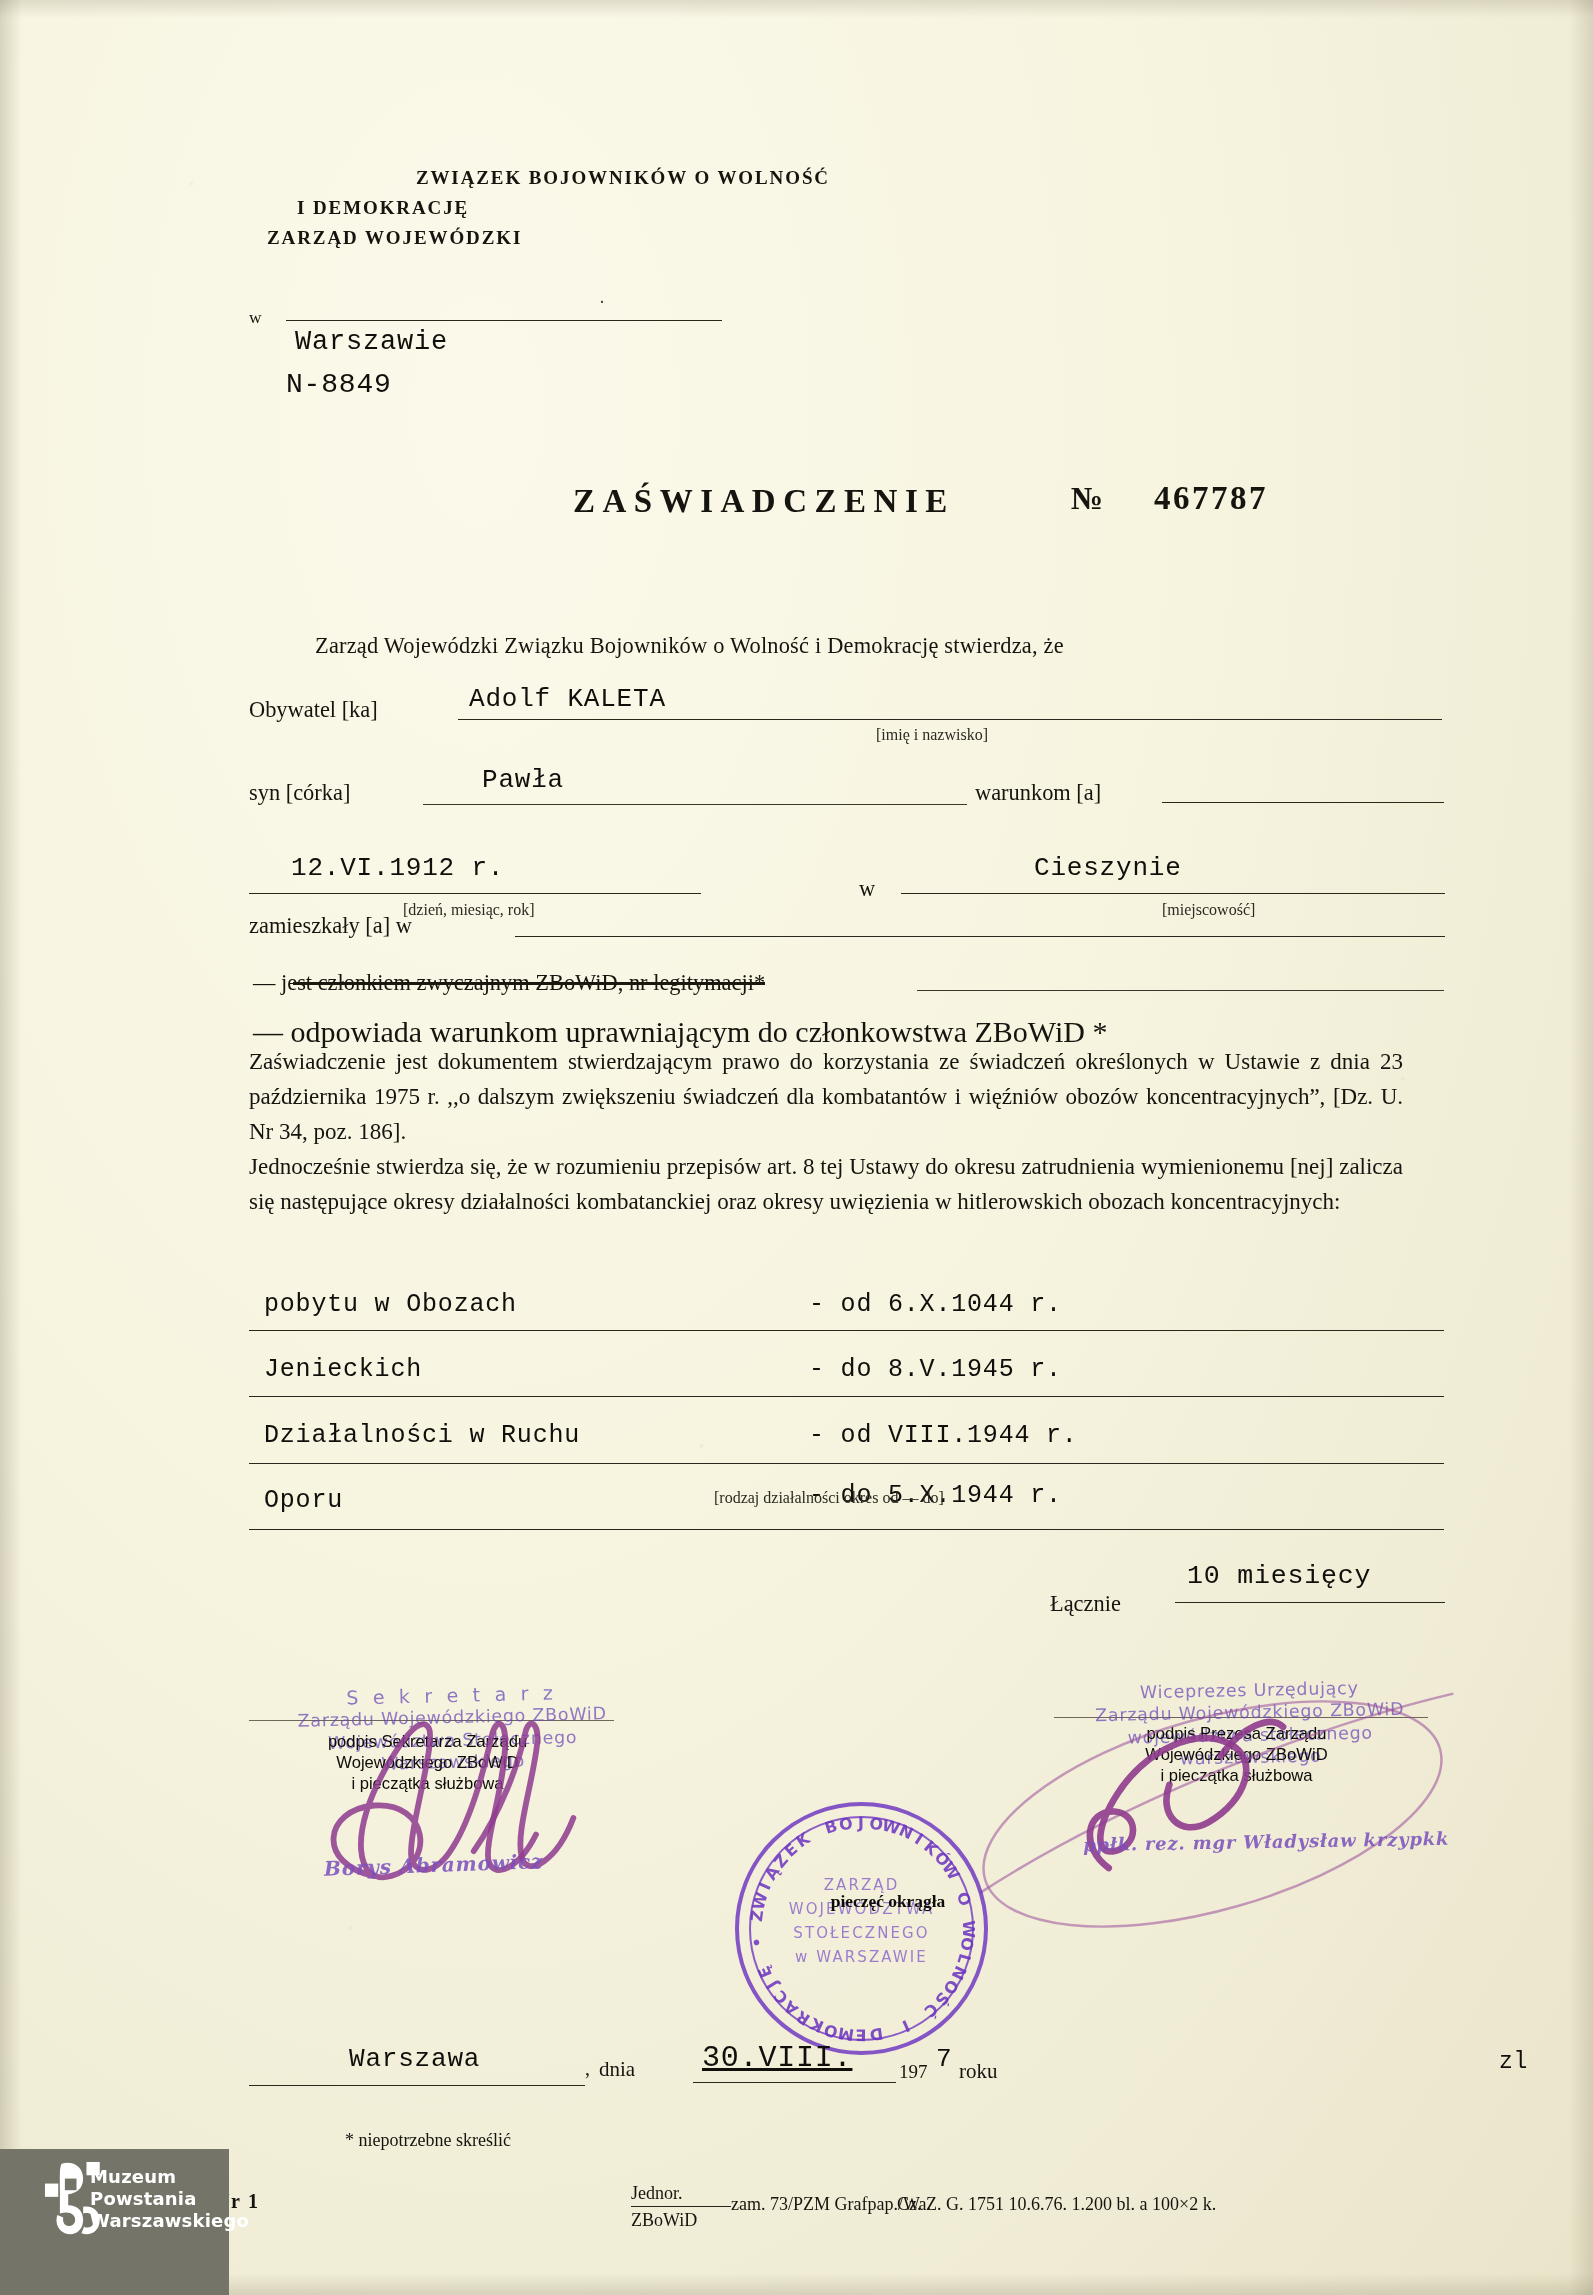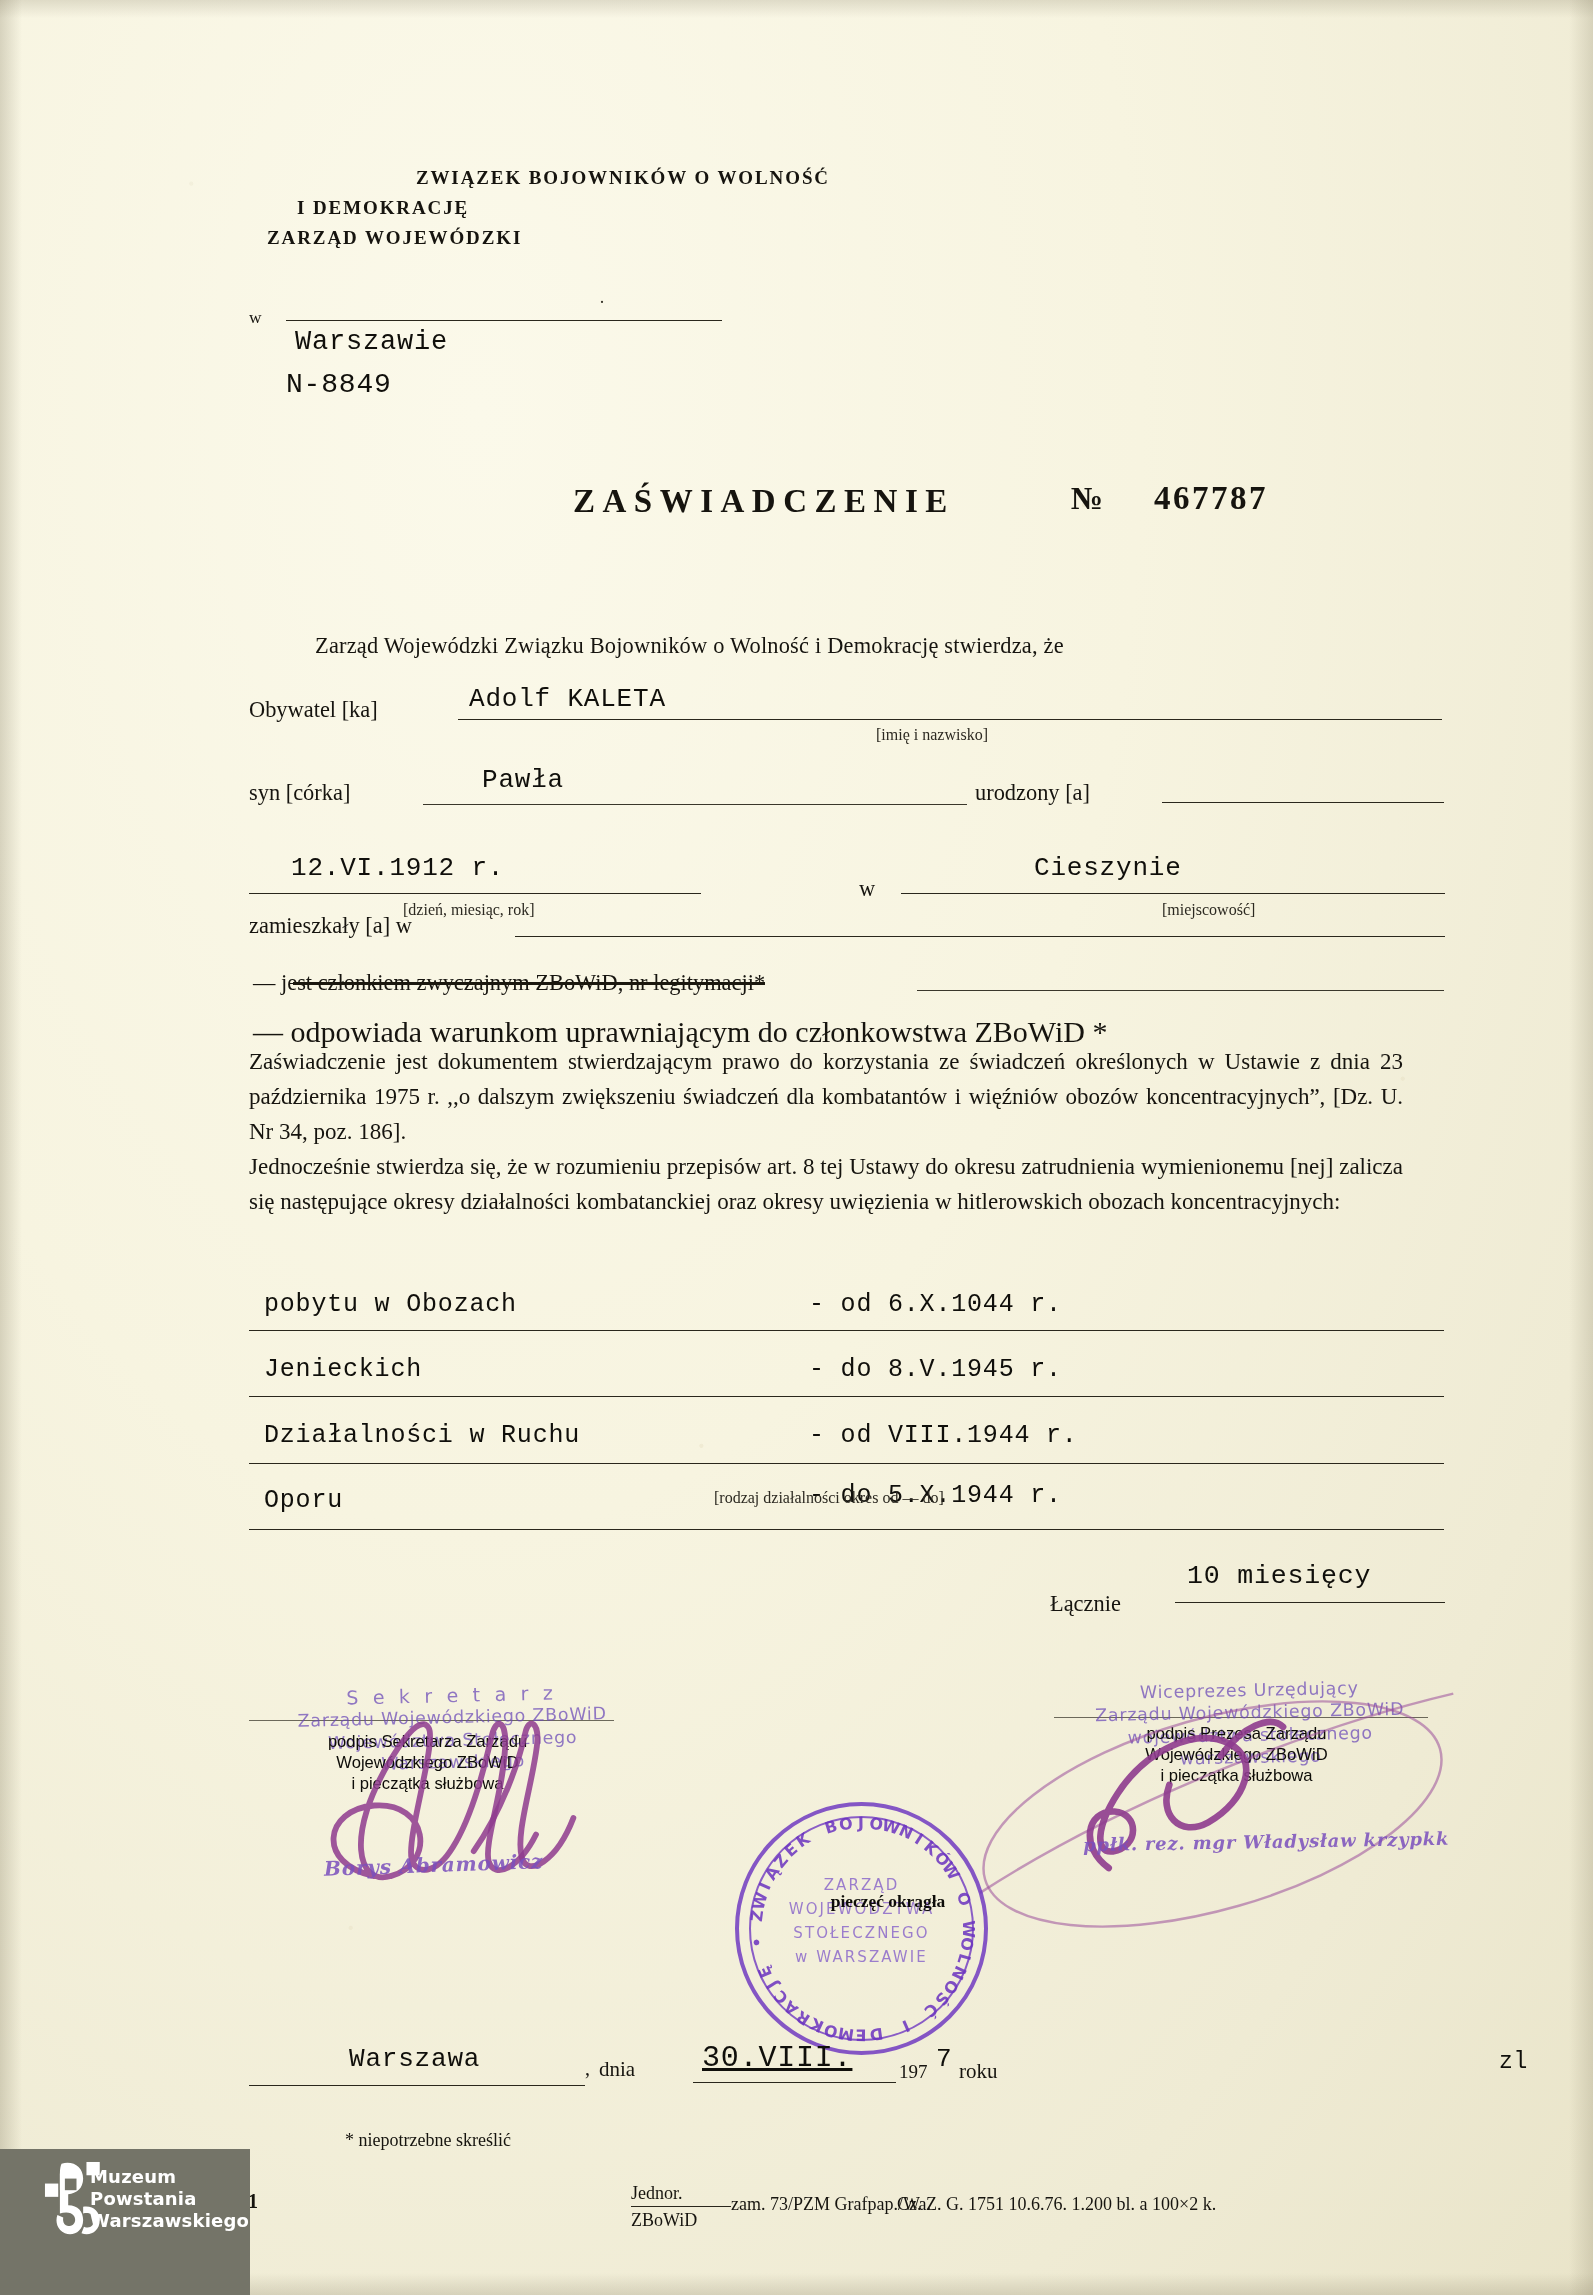--- a/index.html
+++ b/index.html
@@ -147,21 +147,21 @@
 
   #footnote{left:345px;top:2130px;font-size:18px;}
   #fr1{left:631px;top:2183px;font-size:18px;}
   #frline{left:631px;top:2206px;width:100px;border-bottom:1.7px solid #2a271c;}
   #fr2{left:631px;top:2210px;font-size:18px;}
   #fr3{left:731px;top:2194px;font-size:18px;}
   #fr4{left:897px;top:2194px;font-size:18px;}
 
   
   #wm{position:absolute;left:0;top:2149px;width:229px;height:147px;
-      background:#747468;padding-left:21px;}
+      background:#747468;}
   #wmlogo{position:absolute;left:35px;top:8.3px;width:83px;height:83px;}
   #wmtext{position:absolute;left:90px;top:16.6px;color:#fff;
       font-family:"DejaVu Sans",sans-serif;font-weight:700;
       font-size:18px;line-height:22.4px;letter-spacing:0.2px;}
   #wzor{position:absolute;left:154px;top:2190px;font-size:20px;font-weight:700;
       letter-spacing:1.7px;color:#15130d;}
 </style>
 </head>
 <body>
 
@@ -193,21 +193,21 @@
   <div class="abs serif" id="lead">Zarząd Wojewódzki Związku Bojowników o Wolność i Demokrację stwierdza, że</div>
 
   <div class="abs serif flabel" style="left:249px;top:697px;">Obywatel [ka]</div>
   <div class="abs type" style="left:469px;top:684px;font-size:26px;">Adolf  KALETA</div>
   <div class="rule" style="left:458px;top:719px;width:984px;"></div>
   <div class="abs serif fsub" style="left:876px;top:726px;">[imię i nazwisko]</div>
 
   <div class="abs serif flabel" style="left:249px;top:780px;">syn [córka]</div>
   <div class="abs type" style="left:482px;top:765px;font-size:26px;">Pawła</div>
   <div class="thin" style="left:423px;top:804px;width:544px;"></div>
-  <div class="abs serif flabel" style="left:975px;top:780px;">urodzony [a]</div>
+  <div class="abs serif flabel" style="left:975px;top:780px;">warunkom [a]</div>
   <div class="rule" style="left:1162px;top:802px;width:282px;"></div>
 
   <div class="abs type" style="left:291px;top:853px;font-size:26px;">12.VI.1912 r.</div>
   <div class="rule" style="left:249px;top:893px;width:452px;"></div>
   <div class="abs serif fsub" style="left:403px;top:901px;">[dzień, miesiąc, rok]</div>
 
   <div class="abs serif flabel" style="left:859px;top:876px;">w</div>
   <div class="abs type" style="left:1034px;top:853px;font-size:26px;">Cieszynie</div>
   <div class="rule" style="left:901px;top:893px;width:544px;"></div>
   <div class="abs serif fsub" style="left:1162px;top:901px;">[miejscowość]</div>

